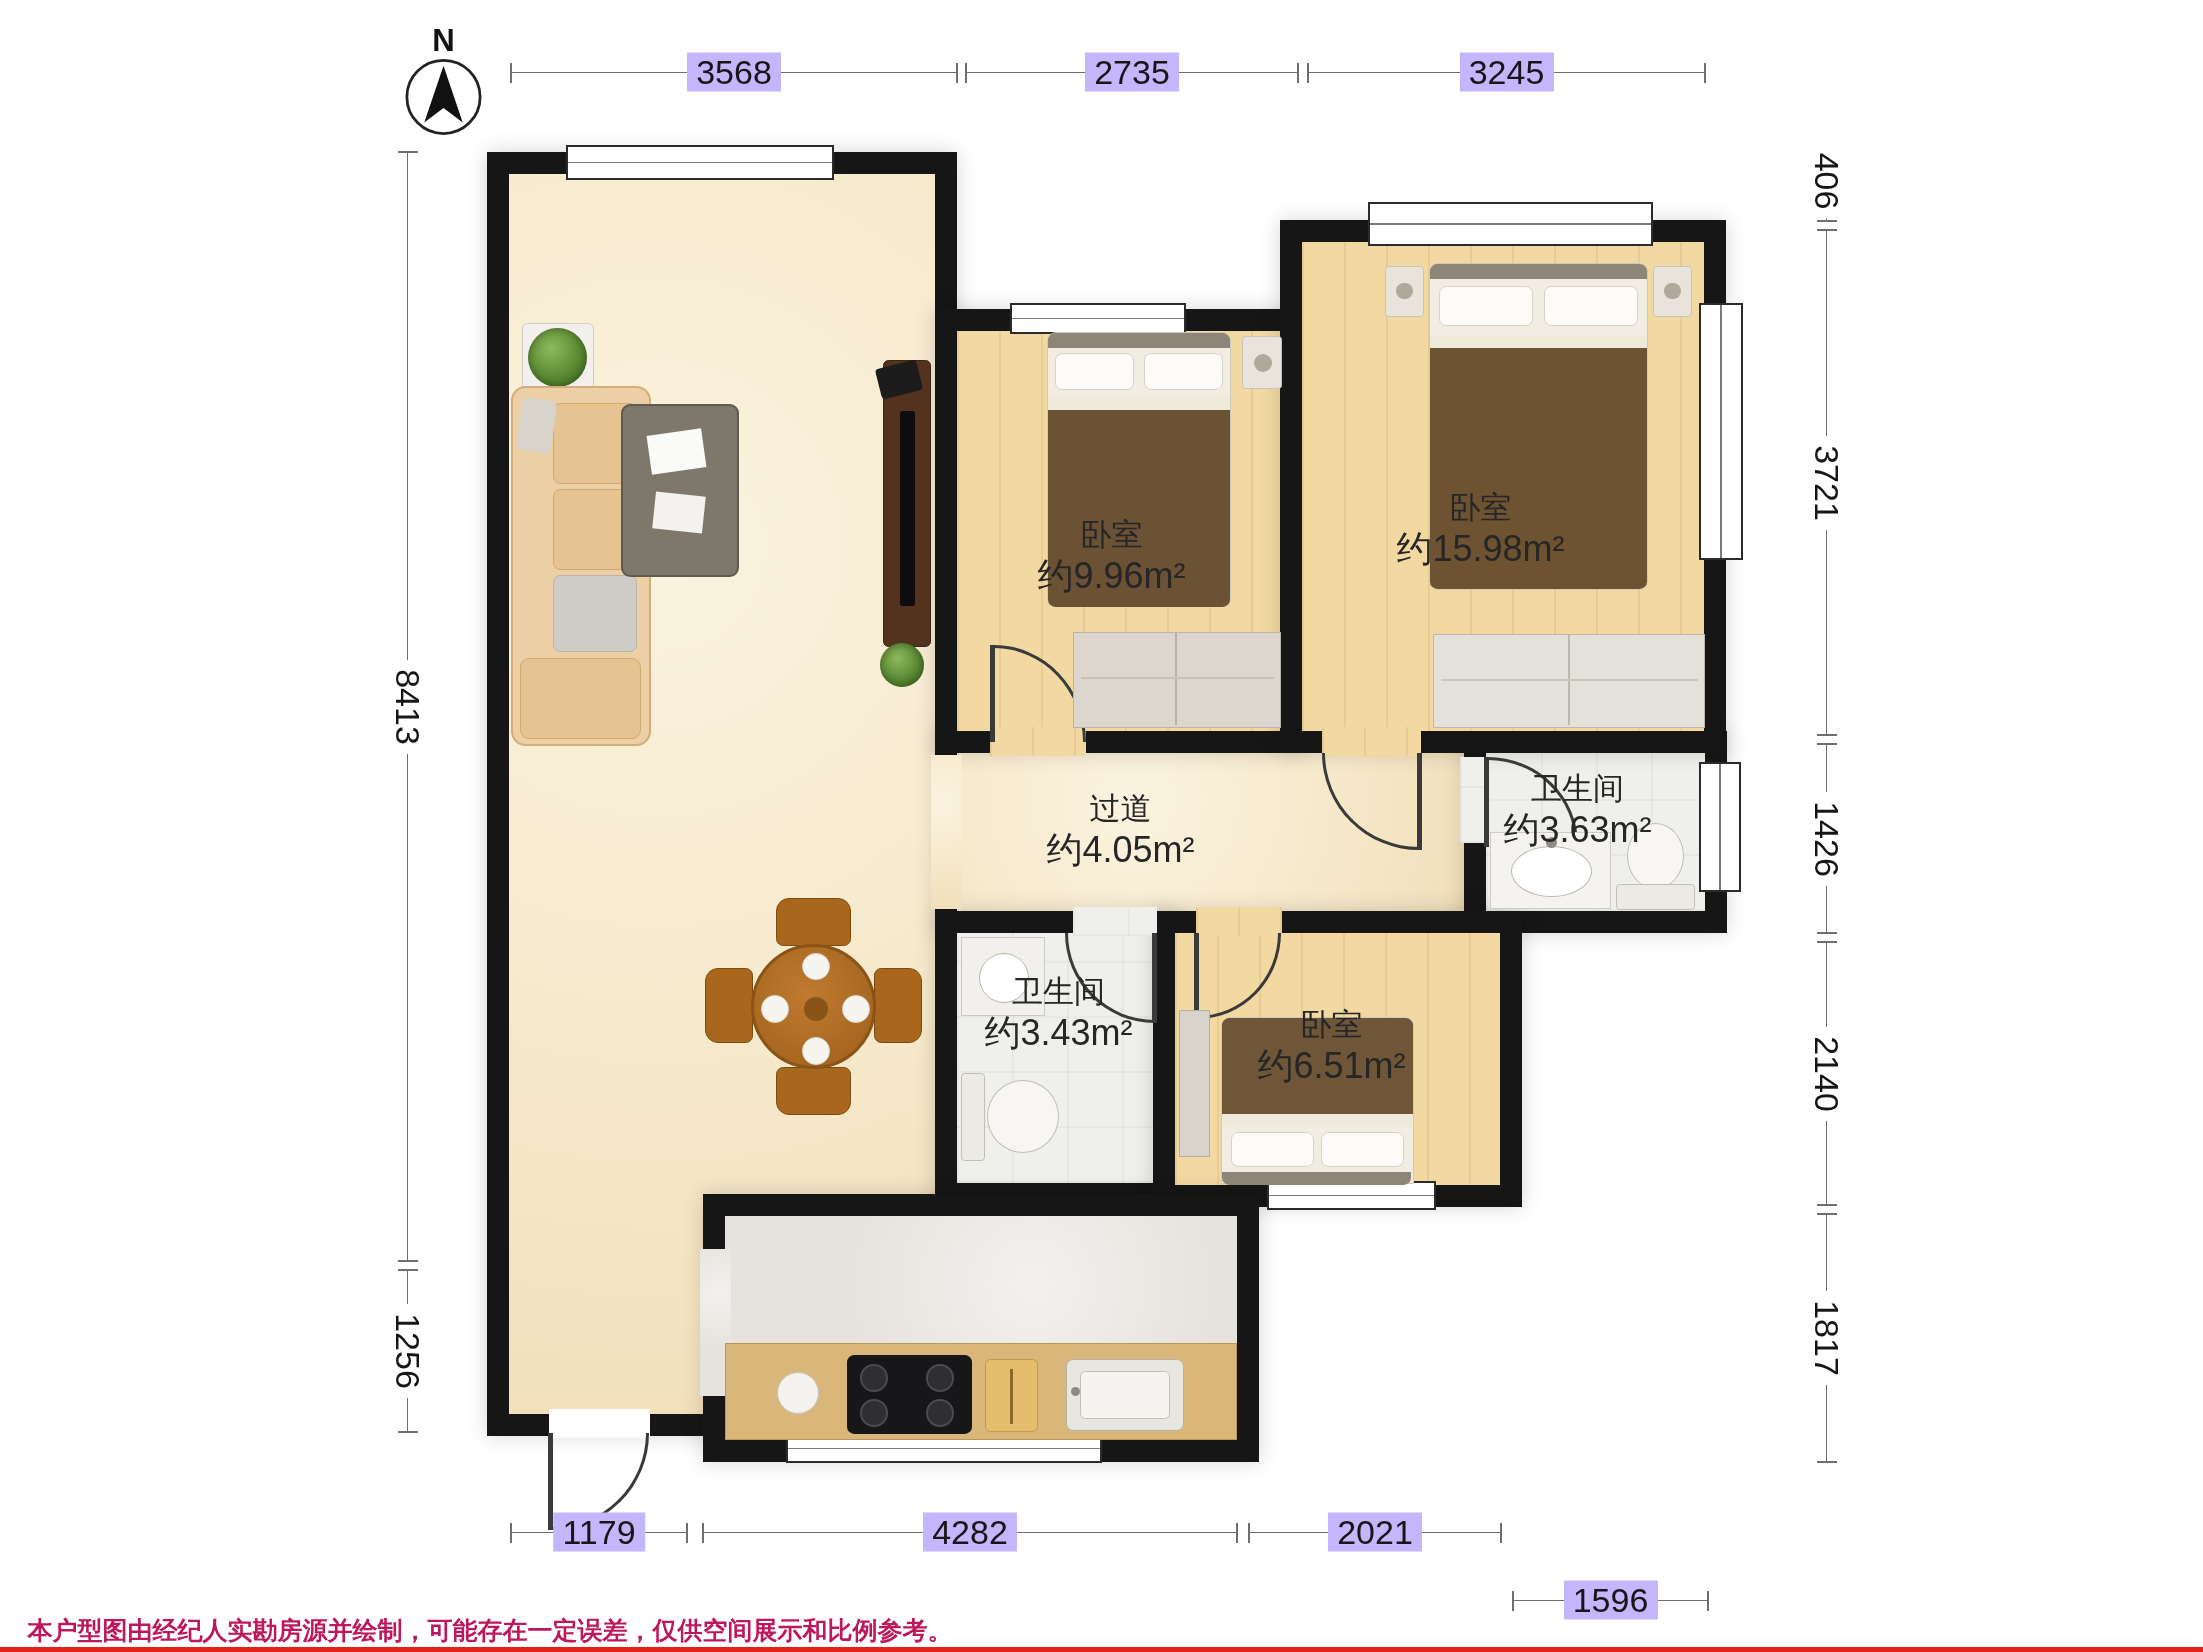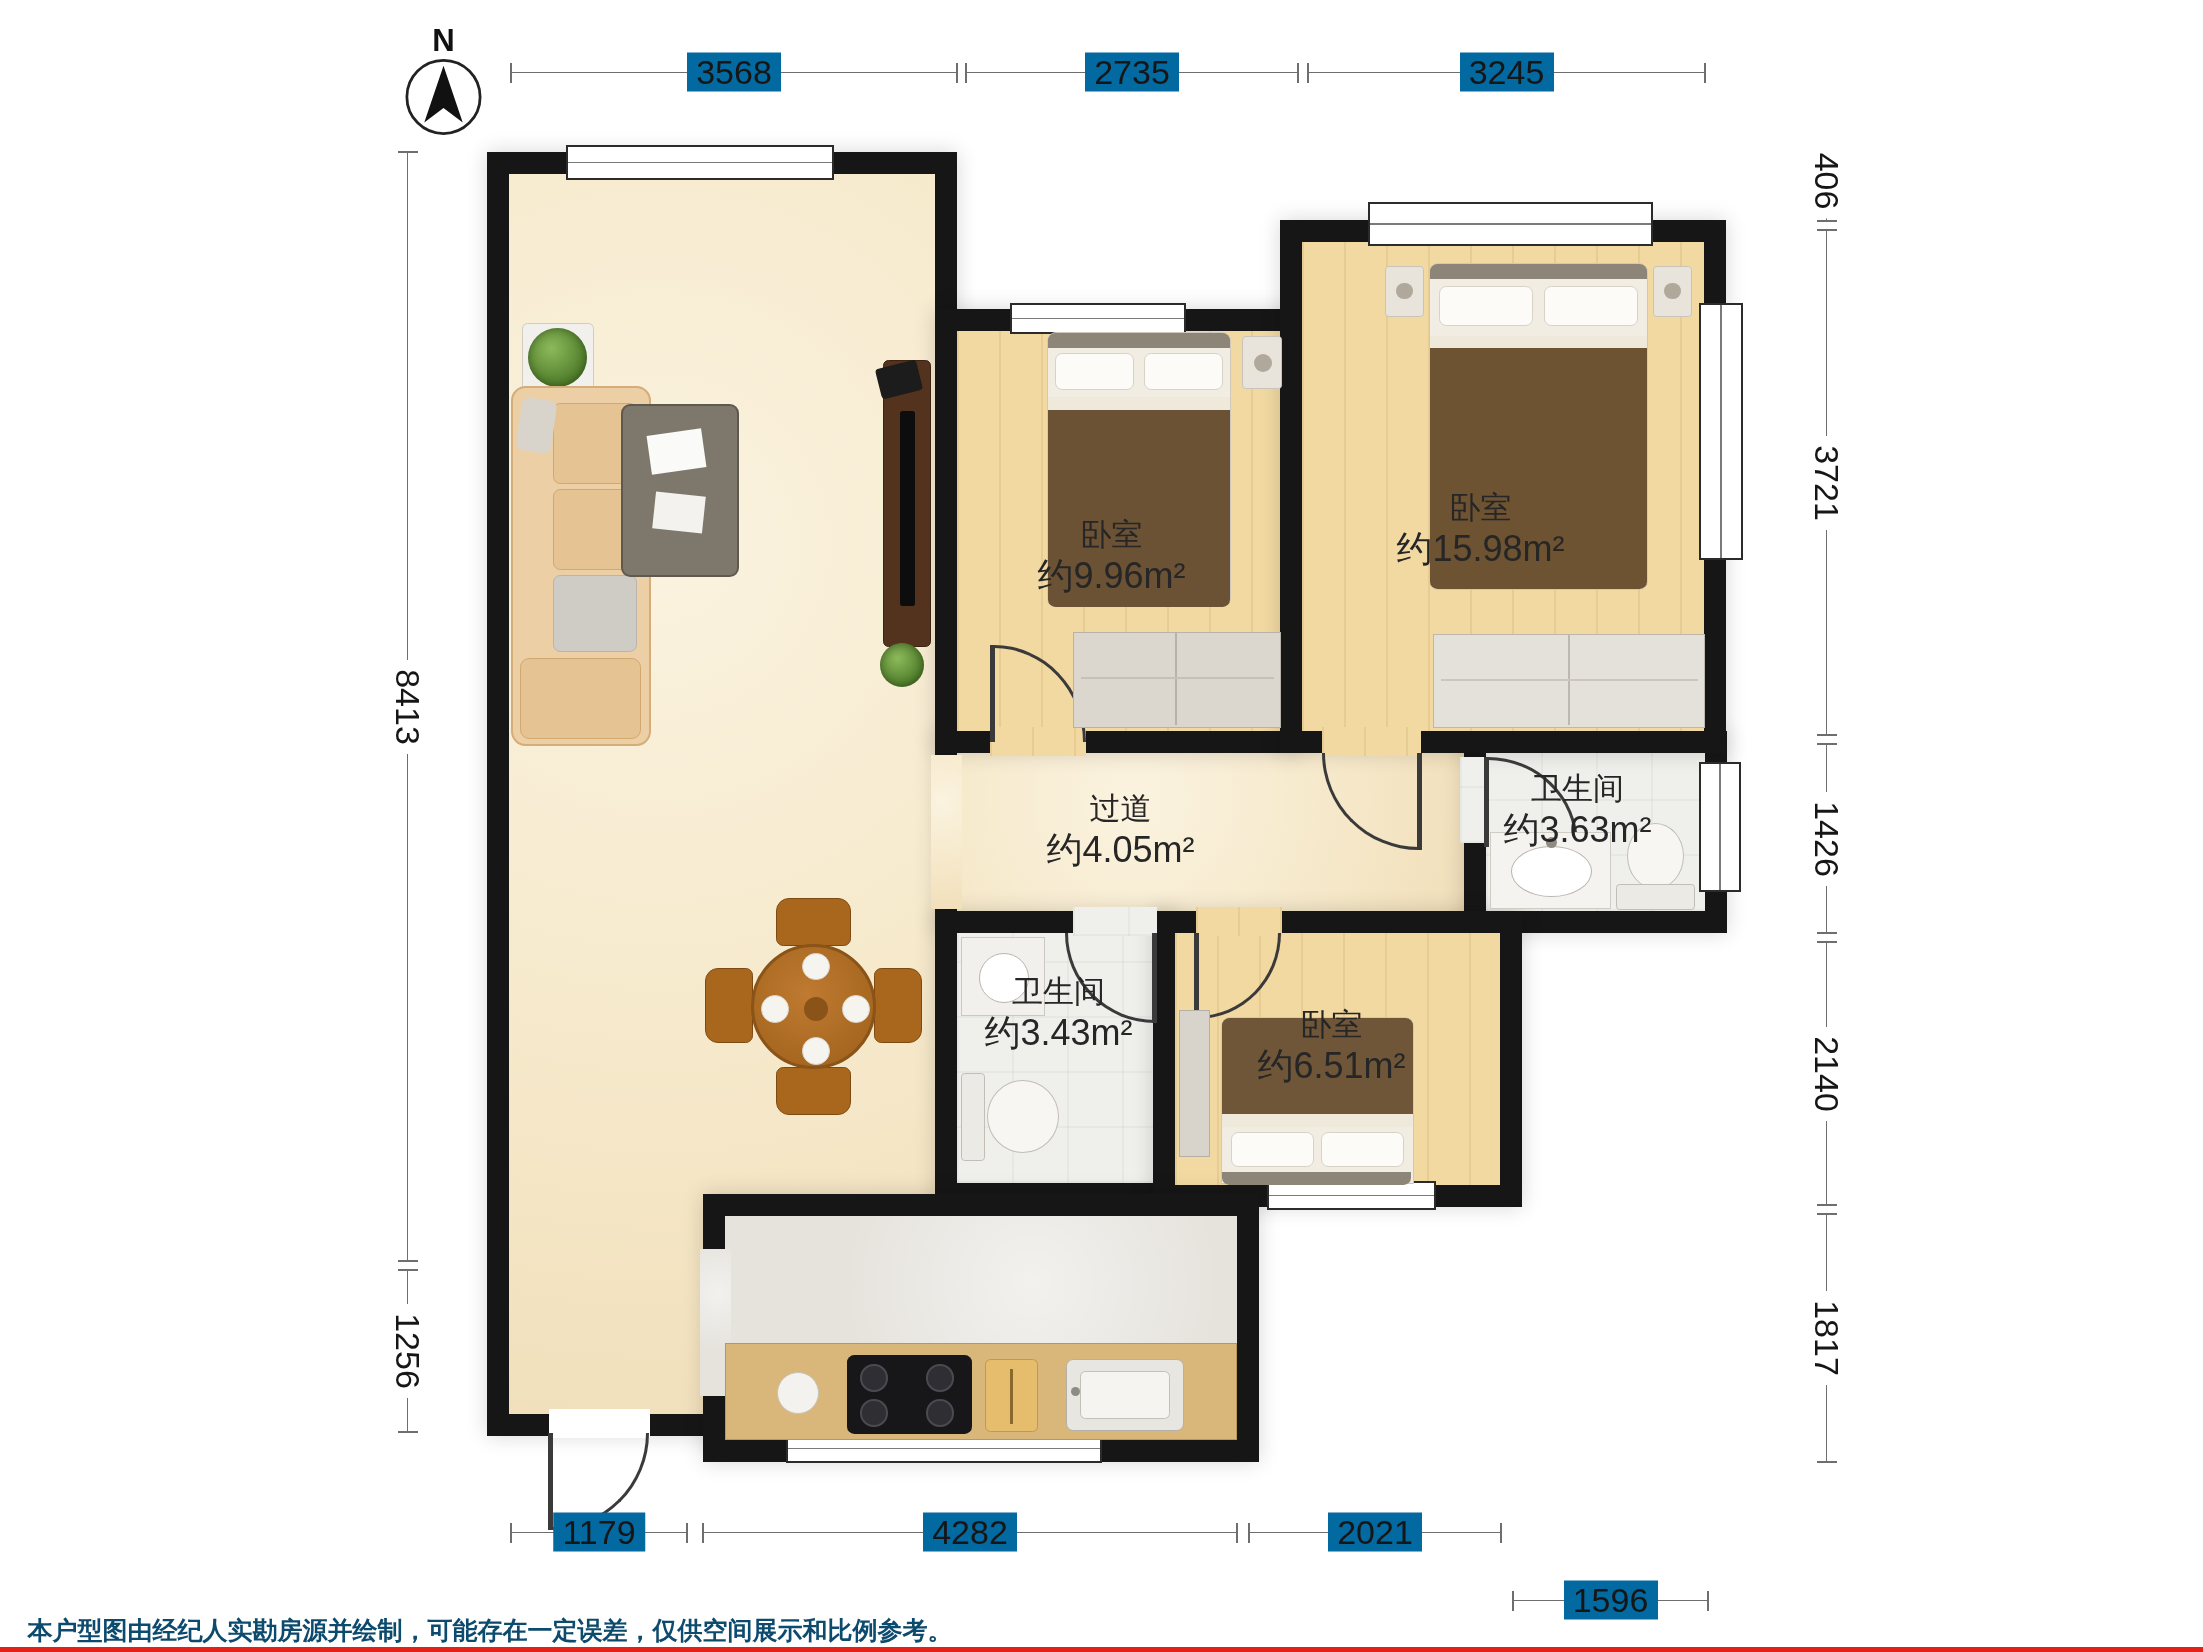--- a/index.html
+++ b/index.html
@@ -22,37 +22,37 @@
   .arc-tr{border-top:3.7px solid #3a3a3a;border-right:3.7px solid #3a3a3a;border-top-right-radius:100%;}
   .arc-bl{border-left:3.7px solid #3a3a3a;border-bottom:3.7px solid #3a3a3a;border-bottom-left-radius:100%;}
   .leaf{position:absolute;background:#3a3a3a;}
   
   .dimh{position:absolute;height:0;border-top:1.8px solid #6e6e6e;}
   .dimh::before,.dimh::after{content:"";position:absolute;top:-10px;width:1.8px;height:20px;background:#6e6e6e;}
   .dimh::before{left:-0.9px;}.dimh::after{right:-0.9px;}
   .dimv{position:absolute;width:0;border-left:1.8px solid #6e6e6e;}
   .dimv::before,.dimv::after{content:"";position:absolute;left:-10px;width:20px;height:1.8px;background:#6e6e6e;}
   .dimv::before{top:-0.9px;}.dimv::after{bottom:-0.9px;}
-  .dimh .lb{position:absolute;left:50%;top:-0.9px;transform:translate(-50%,-50%);background:#0369a1;padding:0 9.2px;
+  .dimh .lb{position:absolute;left:50%;top:-0.9px;transform:translate(-50%,-50%);background:#c4b5fd;padding:0 9.2px;
             font-size:34px;color:#161616;white-space:nowrap;text-align:center;}
   .dimv .lb{position:absolute;left:-0.9px;top:50%;transform:translate(-50%,-50%) rotate(90deg);background:#fff;
             padding:0 9.2px;font-size:34px;color:#161616;white-space:nowrap;}
   
   .rlabel{position:absolute;width:239px;text-align:center;color:#262626;line-height:1.22;}
   .rlabel .nm{display:block;font-size:31px;font-weight:500;}
   .rlabel .ar{display:block;font-size:36px;}
   
   .fur{position:absolute;box-sizing:border-box;}
   .bed{position:absolute;background:#f1ede3;border:1.8px solid #cfc8bb;border-radius:9.2px;box-sizing:border-box;}
   .bed .hb{position:absolute;left:0;right:0;top:0;height:14.7px;background:#8d8578;border-radius:7.3px 7.3px 0 0;}
   .bed .pl{position:absolute;background:#fcfbf8;border:1.8px solid #d8d2c6;border-radius:7.3px;box-sizing:border-box;}
   .bed .bk{position:absolute;left:0;right:0;background:#6d5436;border-radius:0 0 7.3px 7.3px;}
   .bed .sh{position:absolute;left:0;right:0;height:13px;background:#efe9dc;}
   .plant{position:absolute;border-radius:50%;background:radial-gradient(circle at 40% 35%, #8cb95a, #4f7d2a 70%, #3f6620);box-shadow:inset 0 0 9.2px rgba(0,0,0,.35);}
-  .footer-text{position:absolute;font-size:25px;font-weight:bold;color:#0c4a6e;}
+  .footer-text{position:absolute;font-size:25px;font-weight:bold;color:#be185d;}
   .footer-line{position:absolute;background:#e32119;}
 </style>
 </head>
 <body>
 
 <div class="canvas">
 
   <div class="room floor-living" style="left:487px;top:152px;width:470px;height:1284px;"></div>
   <div class="room floor-living" style="left:935px;top:731px;width:551px;height:202px;"></div>
   <div class="room floor-tile" style="left:1464px;top:731px;width:263px;height:202px;"></div>

